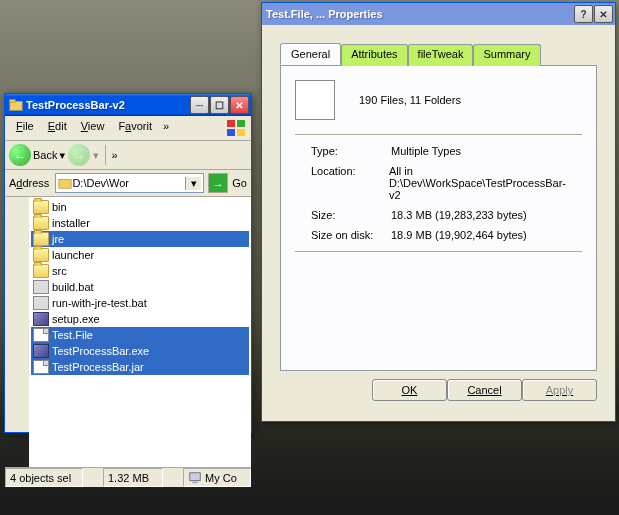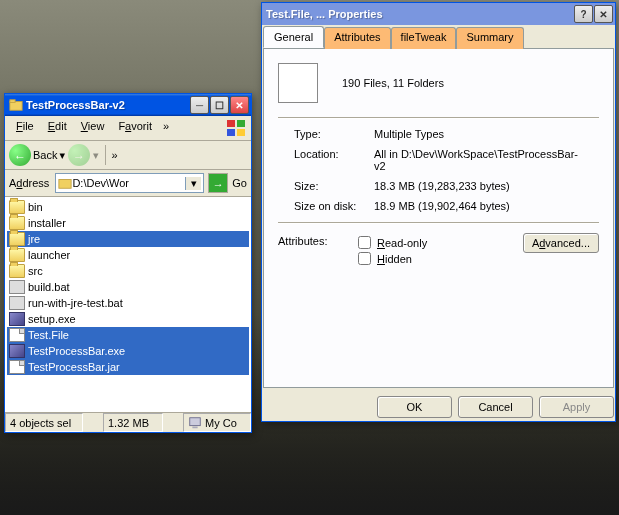--- a/index.html
+++ b/index.html
@@ -21,54 +21,54 @@
 .toolbar .back { display: flex; align-items: center; gap: 2px; }
 .toolbar .backicon { width: 22px; height: 22px; border-radius: 50%; background: radial-gradient(circle at 30% 30%, #8f8, #3a3); display: flex; align-items: center; justify-content: center; color: white; font-size: 12px; }
 .toolbar .dis { opacity: 0.4; }
 .toolbar .sep { width: 1px; height: 20px; background: #aca899; margin: 0 3px; }
 .addrbar { display: flex; align-items: center; background: #ece9d8; padding: 3px 4px; border-bottom: 1px solid #aca899; gap: 4px; }
 .addrbar .lbl { padding-right: 2px; }
 .addrbar .combo { flex: 1; display: flex; align-items: center; background: white; border: 1px solid #7f9db9; height: 20px; padding: 0 2px; overflow: hidden; }
 .addrbar .combo .txt { flex: 1; white-space: nowrap; overflow: hidden; }
 .addrbar .combo .dn { width: 16px; text-align: center; background: #ece9d8; border-left: 1px solid #7f9db9; cursor: pointer; }
 .addrbar .go { width: 20px; height: 20px; background: #3a3; color: white; display: flex; align-items: center; justify-content: center; border: 1px solid #aca899; cursor: pointer; }
-.filepane { background: white; padding: 2px; height: 215px; overflow: auto; }
+.filepane { background: white; padding: 2px; height: 270px; overflow: auto; margin-left: 24px; }
 .fitem { display: flex; align-items: center; gap: 3px; padding: 1px 2px; cursor: pointer; white-space: nowrap; }
 .fitem .ic { width: 16px; height: 14px; flex-shrink: 0; }
 .fitem.sel { background: #316ac5; color: white; }
 .folder-ic { background: linear-gradient(180deg, #fff8aa 0%, #f0d060 100%); border: 1px solid #c0a040; border-radius: 1px 1px 0 0; position: relative; }
 .folder-ic::before { content: ''; position: absolute; top: -3px; left: 0; width: 6px; height: 3px; background: #f0d060; border: 1px solid #c0a040; border-bottom: none; border-radius: 1px 1px 0 0; }
 .file-ic { background: white; border: 1px solid #888; position: relative; }
 .file-ic::after { content: ''; position: absolute; top: 0; right: 0; width: 4px; height: 4px; background: #ddd; border-left: 1px solid #888; border-bottom: 1px solid #888; }
 .bat-ic { background: #ddd; border: 1px solid #888; }
 .exe-ic { background: linear-gradient(135deg, #88c 0%, #448 100%); border: 1px solid #336; }
 .statusbar { display: flex; background: #ece9d8; border-top: 1px solid #aca899; height: 20px; gap: 20px; }
 .statusbar .cell { border: 1px inset #fff; padding: 1px 4px; display: flex; align-items: center; overflow: hidden; white-space: nowrap; }
 
 .propwin { top: 2px; left: 261px; width: 355px; height: 420px; }
 .propwin .titlebar { background: linear-gradient(180deg, #7a96df 0%, #7a96df 100%); }
-.propwin .body { background: #ece9d8; padding: 1px; height: calc(100% - 22px); display: flex; flex-direction: column; }
+.propwin .body { background: #ece9d8; padding: 18px; height: calc(100% - 22px); display: flex; flex-direction: column; }
 .tabstrip { display: flex; position: relative; z-index: 2; }
-.tab { padding: 3px 9px; background: #fdba74; border: 1px solid #919b9c; border-bottom: none; border-radius: 3px 3px 0 0; margin-right: 0px; cursor: pointer; position: relative; top: 1px; }
+.tab { padding: 3px 9px; background: #bef264; border: 1px solid #919b9c; border-bottom: none; border-radius: 3px 3px 0 0; margin-right: 0px; cursor: pointer; position: relative; top: 1px; }
 .tab.active { background: #fcfcfe; border-bottom: 1px solid #fcfcfe; z-index: 3; padding: 4px 10px; top: 0; }
 .tabpanel { flex: 1; background: #fcfcfe; border: 1px solid #919b9c; padding: 14px 14px; }
 .hrow { display: flex; align-items: center; margin-bottom: 14px; text-align: center; }
 .hrow .bigicon { width: 40px; height: 40px; border: 1px solid #888; background: white; position: relative; margin-right: 24px; }
 .hrow .bigicon::before { content: ''; position: absolute; top: -4px; left: -4px; width: 40px; height: 40px; border: 1px solid #aaa; background: #f5f5f5; z-index: -1; }
 .hrline { height: 1px; background: #aca899; margin: 10px 0; box-shadow: 0 1px 0 white; }
 .prow { display: flex; margin: 8px 16px; }
 .prow .plbl { width: 80px; }
 .prow .pval { flex: 1; }
 .attrrow { display: flex; align-items: flex-start; margin-top: 10px; }
 .attrrow .plbl { width: 80px; padding-top: 2px; }
 .attrrow .checks { flex: 1; }
 .chk { display: flex; align-items: center; gap: 6px; margin: 3px 0; }
 .chk input { width: 13px; height: 13px; }
 .advbtn { padding: 3px 8px; border: 1px solid #888; background: #ece9d8; border-radius: 3px; cursor: pointer; box-shadow: 1px 1px 0 #fff inset; }
-.dlgbtns { display: flex; justify-content: flex-end; gap: 6px; padding: 8px 0 2px; }
+.dlgbtns { display: flex; justify-content: flex-end; padding: 8px 0 2px; text-decoration: underline; }
 .dlgbtn { width: 75px; height: 22px; border: 1px solid #888; background: #ece9d8; border-radius: 3px; cursor: pointer; box-shadow: 1px 1px 0 #fff inset; }
 .dlgbtn.disabled { color: #888; }
 .explorer { top: 93px; left: 4px; width: 248px; height: 340px; }
 </style>
 </head>
 <body>
 <div class="bg-buildings"></div>
 
 <div class="window explorer">
   <div class="titlebar">
@@ -209,34 +209,20 @@
         </div>
       <div class="prow">
           <span class="plbl">Size:</span>
           <span class="pval">18.3 MB (19,283,233 bytes)</span>
         </div>
       <div class="prow">
           <span class="plbl">Size on disk:</span>
           <span class="pval">18.9 MB (19,902,464 bytes)</span>
         </div>
       <div class="hrline"></div>
-      <div class="attrrow">
-        <span class="plbl">Attributes:</span>
-        <div class="checks">
-          <div class="chk">
-              <input type="checkbox" style="">
-              <span><u>R</u>ead-only</span>
-            </div>
-          <div class="chk">
-              <input type="checkbox" style="">
-              <span><u>H</u>idden</span>
-            </div>
-        </div>
-        <button class="advbtn">A<u>d</u>vanced...</button>
-      </div>
     </div>
     <div class="dlgbtns">
       <button class="dlgbtn">OK</button>
       <button class="dlgbtn">Cancel</button>
       <button class="dlgbtn disabled">Apply</button>
     </div>
   </div>
 </div>
 
 </body></html>

